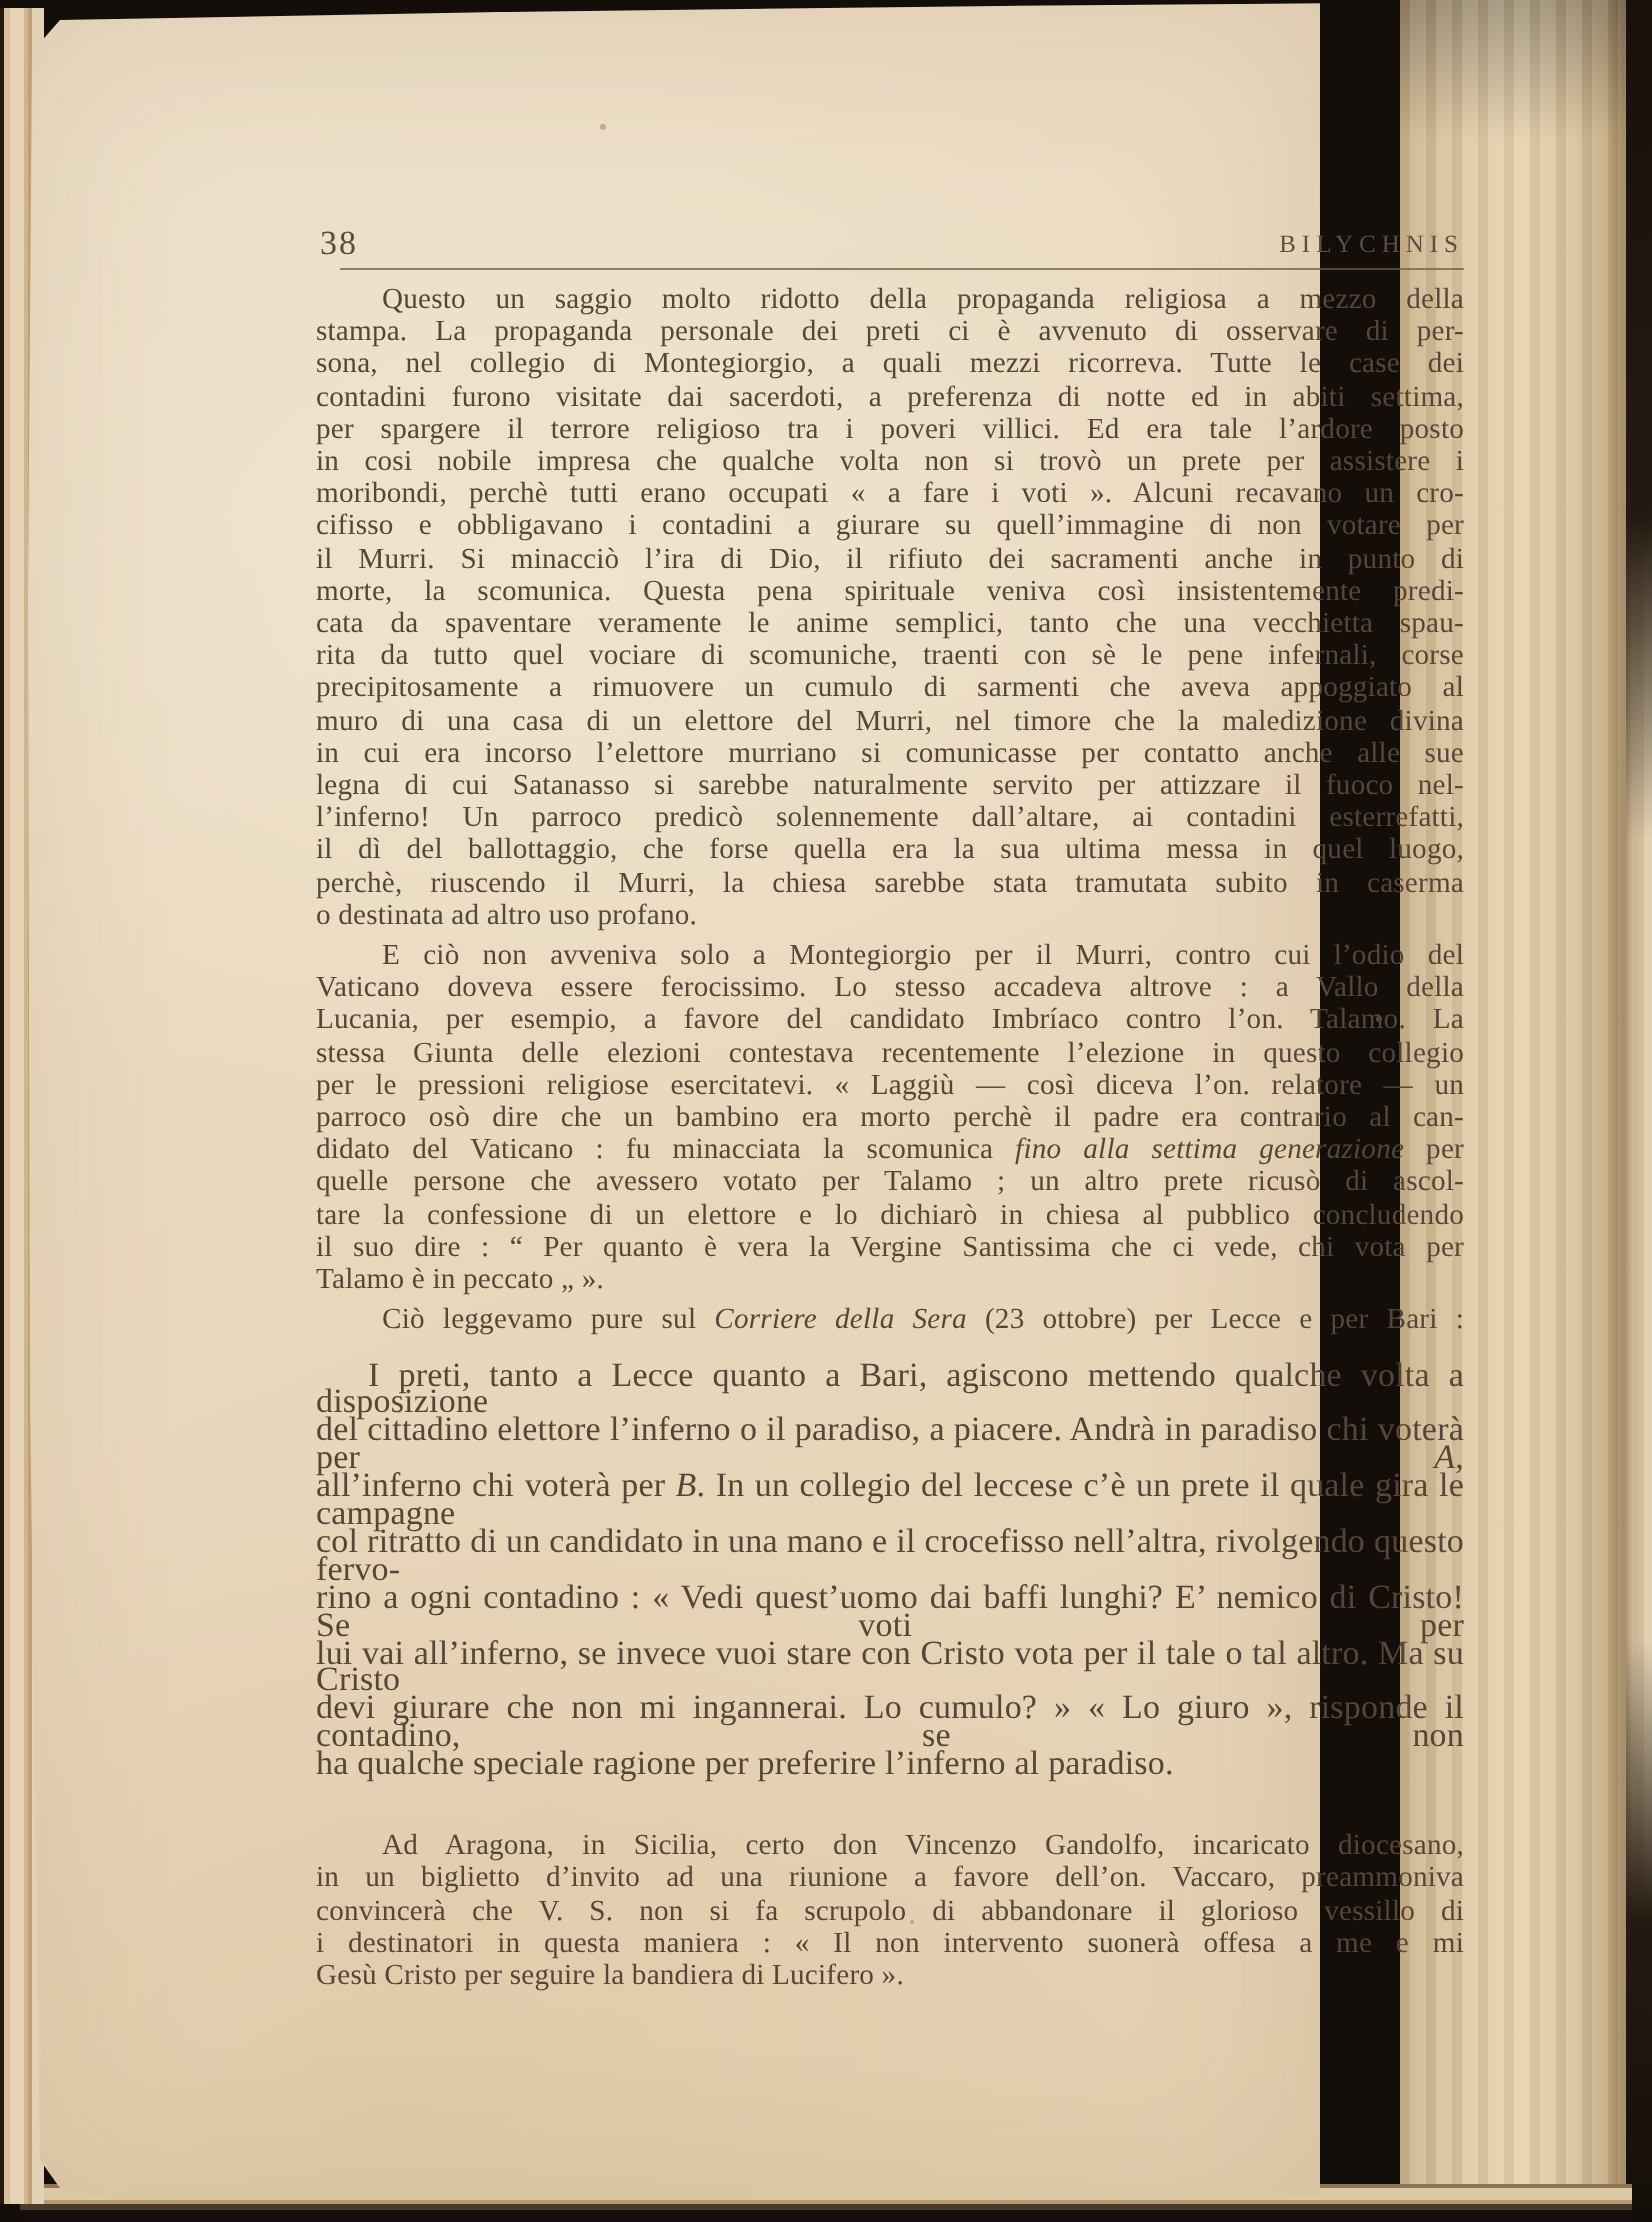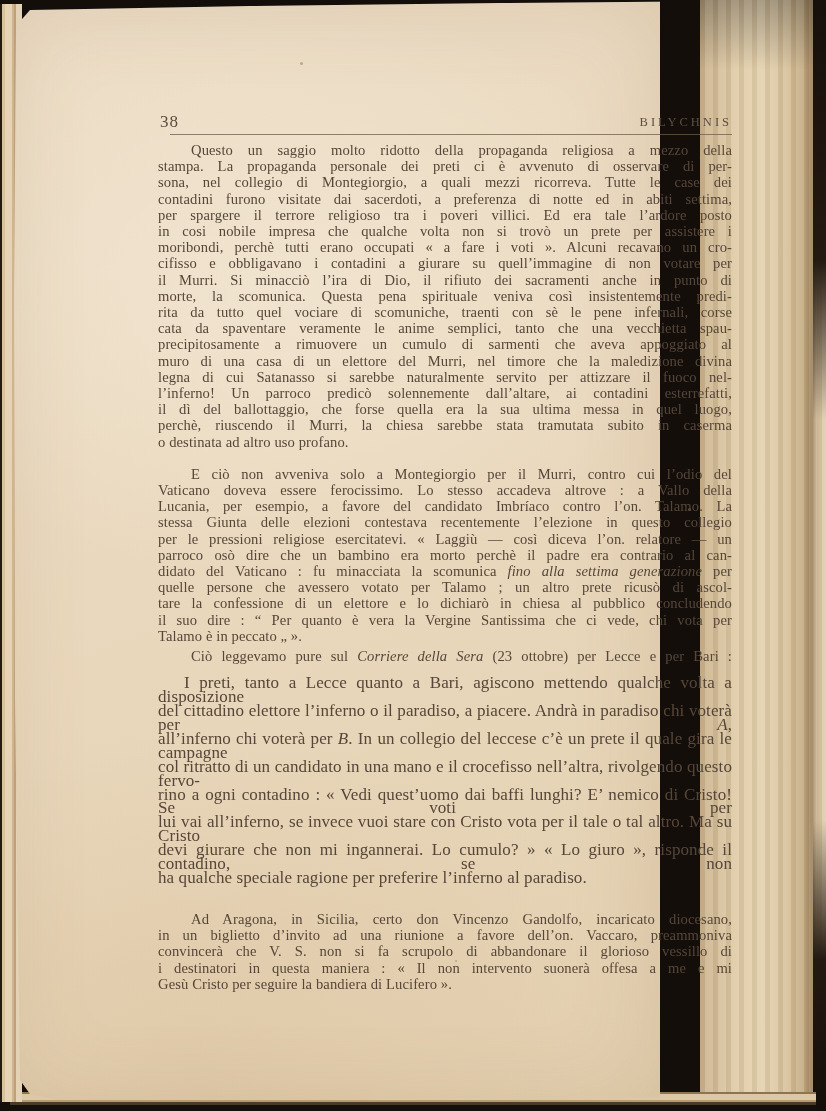--- a/index.html
+++ b/index.html
@@ -73,21 +73,21 @@
   .para{font-size:14.6px;line-height:16.2px;}
   .para .line{
     text-align:justify;text-align-last:justify;
     white-space:normal;letter-spacing:.1px;
   }
   .para .line.last{text-align-last:left;}
   .para .line.indent{text-indent:33px;}
   .para.justify-all .line.last{text-align-last:justify;}
 
   #paragraph-1{margin-top:4px;}
-  #paragraph-2{margin-top:16px;}
+  #paragraph-2{margin-top:4px;}
   #leadin{margin-top:4px;}
   #press-quote{margin-top:12px;font-size:17px;line-height:13.9px;}
   #press-quote .line.indent{text-indent:26px;}
   #paragraph-3{margin-top:26px;}
 
   i{font-style:italic;font-family:Liberation Serif, serif;}
 </style>
 </head>
 <body>
 
@@ -115,24 +115,25 @@
           <div class="line indent"><span>Questo un saggio molto ridotto della propaganda religiosa a mezzo della</span></div>
           <div class="line"><span>stampa. La propaganda personale dei preti ci è avvenuto di osservare di per-</span></div>
           <div class="line"><span>sona, nel collegio di Montegiorgio, a quali mezzi ricorreva. Tutte le case dei</span></div>
           <div class="line"><span>contadini furono visitate dai sacerdoti, a preferenza di notte ed in abiti settima,</span></div>
           <div class="line"><span>per spargere il terrore religioso tra i poveri villici. Ed era tale l’ardore posto</span></div>
           <div class="line"><span>in cosi nobile impresa che qualche volta non si trovò un prete per assistere i</span></div>
           <div class="line"><span>moribondi, perchè tutti erano occupati « a fare i voti ». Alcuni recavano un cro-</span></div>
           <div class="line"><span>cifisso e obbligavano i contadini a giurare su quell’immagine di non votare per</span></div>
           <div class="line"><span>il Murri. Si minacciò l’ira di Dio, il rifiuto dei sacramenti anche in punto di</span></div>
           <div class="line"><span>morte, la scomunica. Questa pena spirituale veniva così insistentemente predi-</span></div>
+          <div class="line"><span>cata da spaventare veramente le anime semplici, tanto che una vecchietta spau-</span></div>
           <div class="line"><span>rita da tutto quel vociare di scomuniche, traenti con sè le pene infernali, corse</span></div>
-          <div class="line"><span>cata da spaventare veramente le anime semplici, tanto che una vecchietta spau-</span></div>
           <div class="line"><span>precipitosamente a rimuovere un cumulo di sarmenti che aveva appoggiato al</span></div>
           <div class="line"><span>muro di una casa di un elettore del Murri, nel timore che la maledizione divina</span></div>
+          <div class="line"><span>in cui era incorso l’elettore murriano si comunicasse per contatto anche alle sue</span></div>
           <div class="line"><span>legna di cui Satanasso si sarebbe naturalmente servito per attizzare il fuoco nel-</span></div>
           <div class="line"><span>l’inferno! Un parroco predicò solennemente dall’altare, ai contadini esterrefatti,</span></div>
           <div class="line"><span>il dì del ballottaggio, che forse quella era la sua ultima messa in quel luogo,</span></div>
           <div class="line"><span>perchè, riuscendo il Murri, la chiesa sarebbe stata tramutata subito in caserma</span></div>
           <div class="line last"><span>o destinata ad altro uso profano.</span></div>
         </div>
 
       <div class="para" id="paragraph-2">
           <div class="line indent"><span>E ciò non avveniva solo a Montegiorgio per il Murri, contro cui l’odio del</span></div>
           <div class="line"><span>Vaticano doveva essere ferocissimo. Lo stesso accadeva altrove : a Vallo della</span></div>

